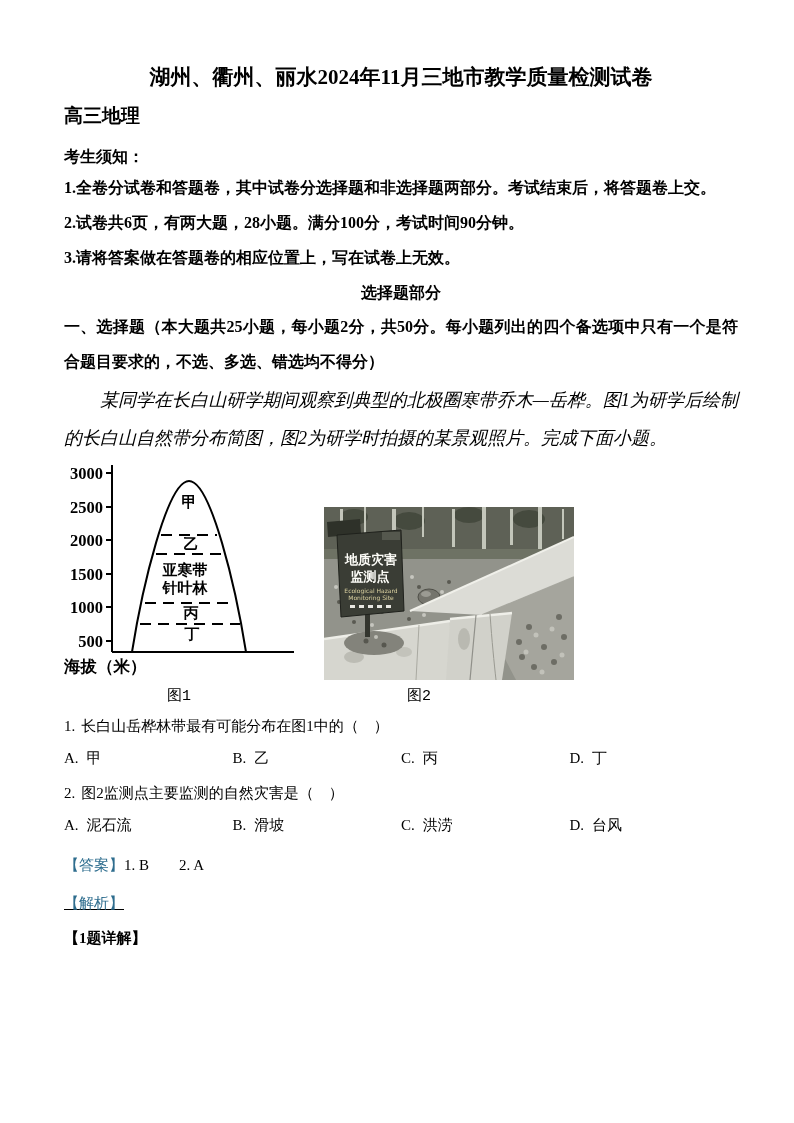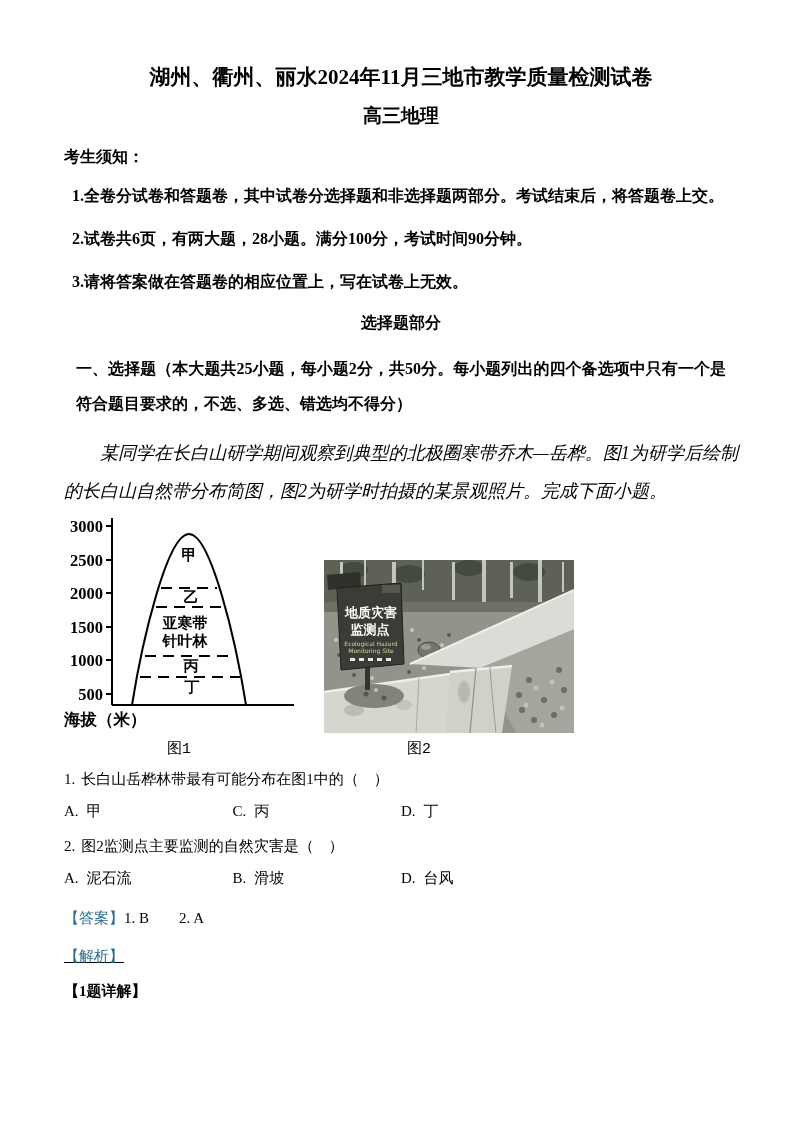--- a/index.html
+++ b/index.html
@@ -4,25 +4,25 @@
 <style>
   :root { --accent: #2E6D8E; --ink: #000; }
   * { box-sizing: border-box; }
   body { margin: 0; background: #fff; }
   .page {
     width: 794px; height: 1123px; background: #fff; color: var(--ink);
     font-family: "Liberation Serif", "DejaVu Serif", serif;
     padding: 64px 56px 30px 64px; overflow: hidden; position: relative;
   }
   .page-title { font-size: 21px; font-weight: bold; text-align: center; margin: 0; line-height: 1.3; }
-  .page-subtitle { font-size: 19px; font-weight: bold; text-align: center; margin: 13px 0 0; line-height: 1.3; }
+  .page-subtitle { font-size: 19px; font-weight: bold; margin: 13px 0 0; line-height: 1.3; }
   .notice-head { font-size: 16px; font-weight: bold; margin: 15px 0 0; line-height: 1.6; }
-  .notice { font-size: 16px; font-weight: bold; margin: 8px; line-height: 2.2; text-align: justify; }
+  .notice { font-size: 16px; font-weight: bold; margin: 0; line-height: 2.2; text-align: justify; }
   .part-title { font-size: 16px; font-weight: bold; text-align: center; margin: 2px 0 0; line-height: 2.0; }
-  .instructions { font-size: 16px; font-weight: bold; margin: 12px; line-height: 2.2; text-align: justify; }
+  .instructions { font-size: 16px; font-weight: bold; margin: 0; line-height: 2.2; text-align: justify; }
   .stimulus { font-size: 18px; font-style: italic; margin: 1px 0 0; line-height: 2.15; text-indent: 2em; text-align: justify; }
   .figures { display: flex; align-items: flex-start; margin-top: 3px; }
   .photo-wrap { margin-top: 46px; padding-left: 30px; }
   .captions { display: flex; font-size: 15px; margin-top: 2px; font-family: Liberation Mono, monospace; }
   .cap1 { width: 230px; text-align: center; }
   .cap2 { width: 250px; text-align: center; }
   .q-line { font-size: 15px; margin: 9px 0 0; line-height: 1.7; }
   .q-line .q-num { margin-right: 6px; }
   .options { display: flex; font-size: 15px; margin: 7px 0 0; line-height: 1.7; }
   .opt { width: 25%; }
@@ -213,30 +213,32 @@
   <div class="captions">
     <span class="cap1">图1</span>
     <span class="cap2">图2</span>
   </div>
 
   <p class="q-line">
     <span class="q-num">1.</span><span>长白山岳桦林带最有可能分布在图1中的（　）</span>
   </p>
   <div class="options">
     <span class="opt"><span class="lbl">A.</span><span>甲</span></span>
+    <span class="opt"><span class="lbl">B.</span><span>乙</span></span>
     <span class="opt"><span class="lbl">C.</span><span>丙</span></span>
     <span class="opt"><span class="lbl">D.</span><span>丁</span></span>
   </div>
 
   <p class="q-line">
     <span class="q-num">2.</span><span>图2监测点主要监测的自然灾害是（　）</span>
   </p>
   <div class="options">
     <span class="opt"><span class="lbl">A.</span><span>泥石流</span></span>
     <span class="opt"><span class="lbl">B.</span><span>滑坡</span></span>
+    <span class="opt"><span class="lbl">C.</span><span>洪涝</span></span>
     <span class="opt"><span class="lbl">D.</span><span>台风</span></span>
   </div>
 
   <p class="answer-line">
     <span class="blue">【答案】</span><span>1. B　　2. A</span>
   </p>
 
   <p class="analysis-line">
     <span class="blue">【解析】</span>
   </p>

